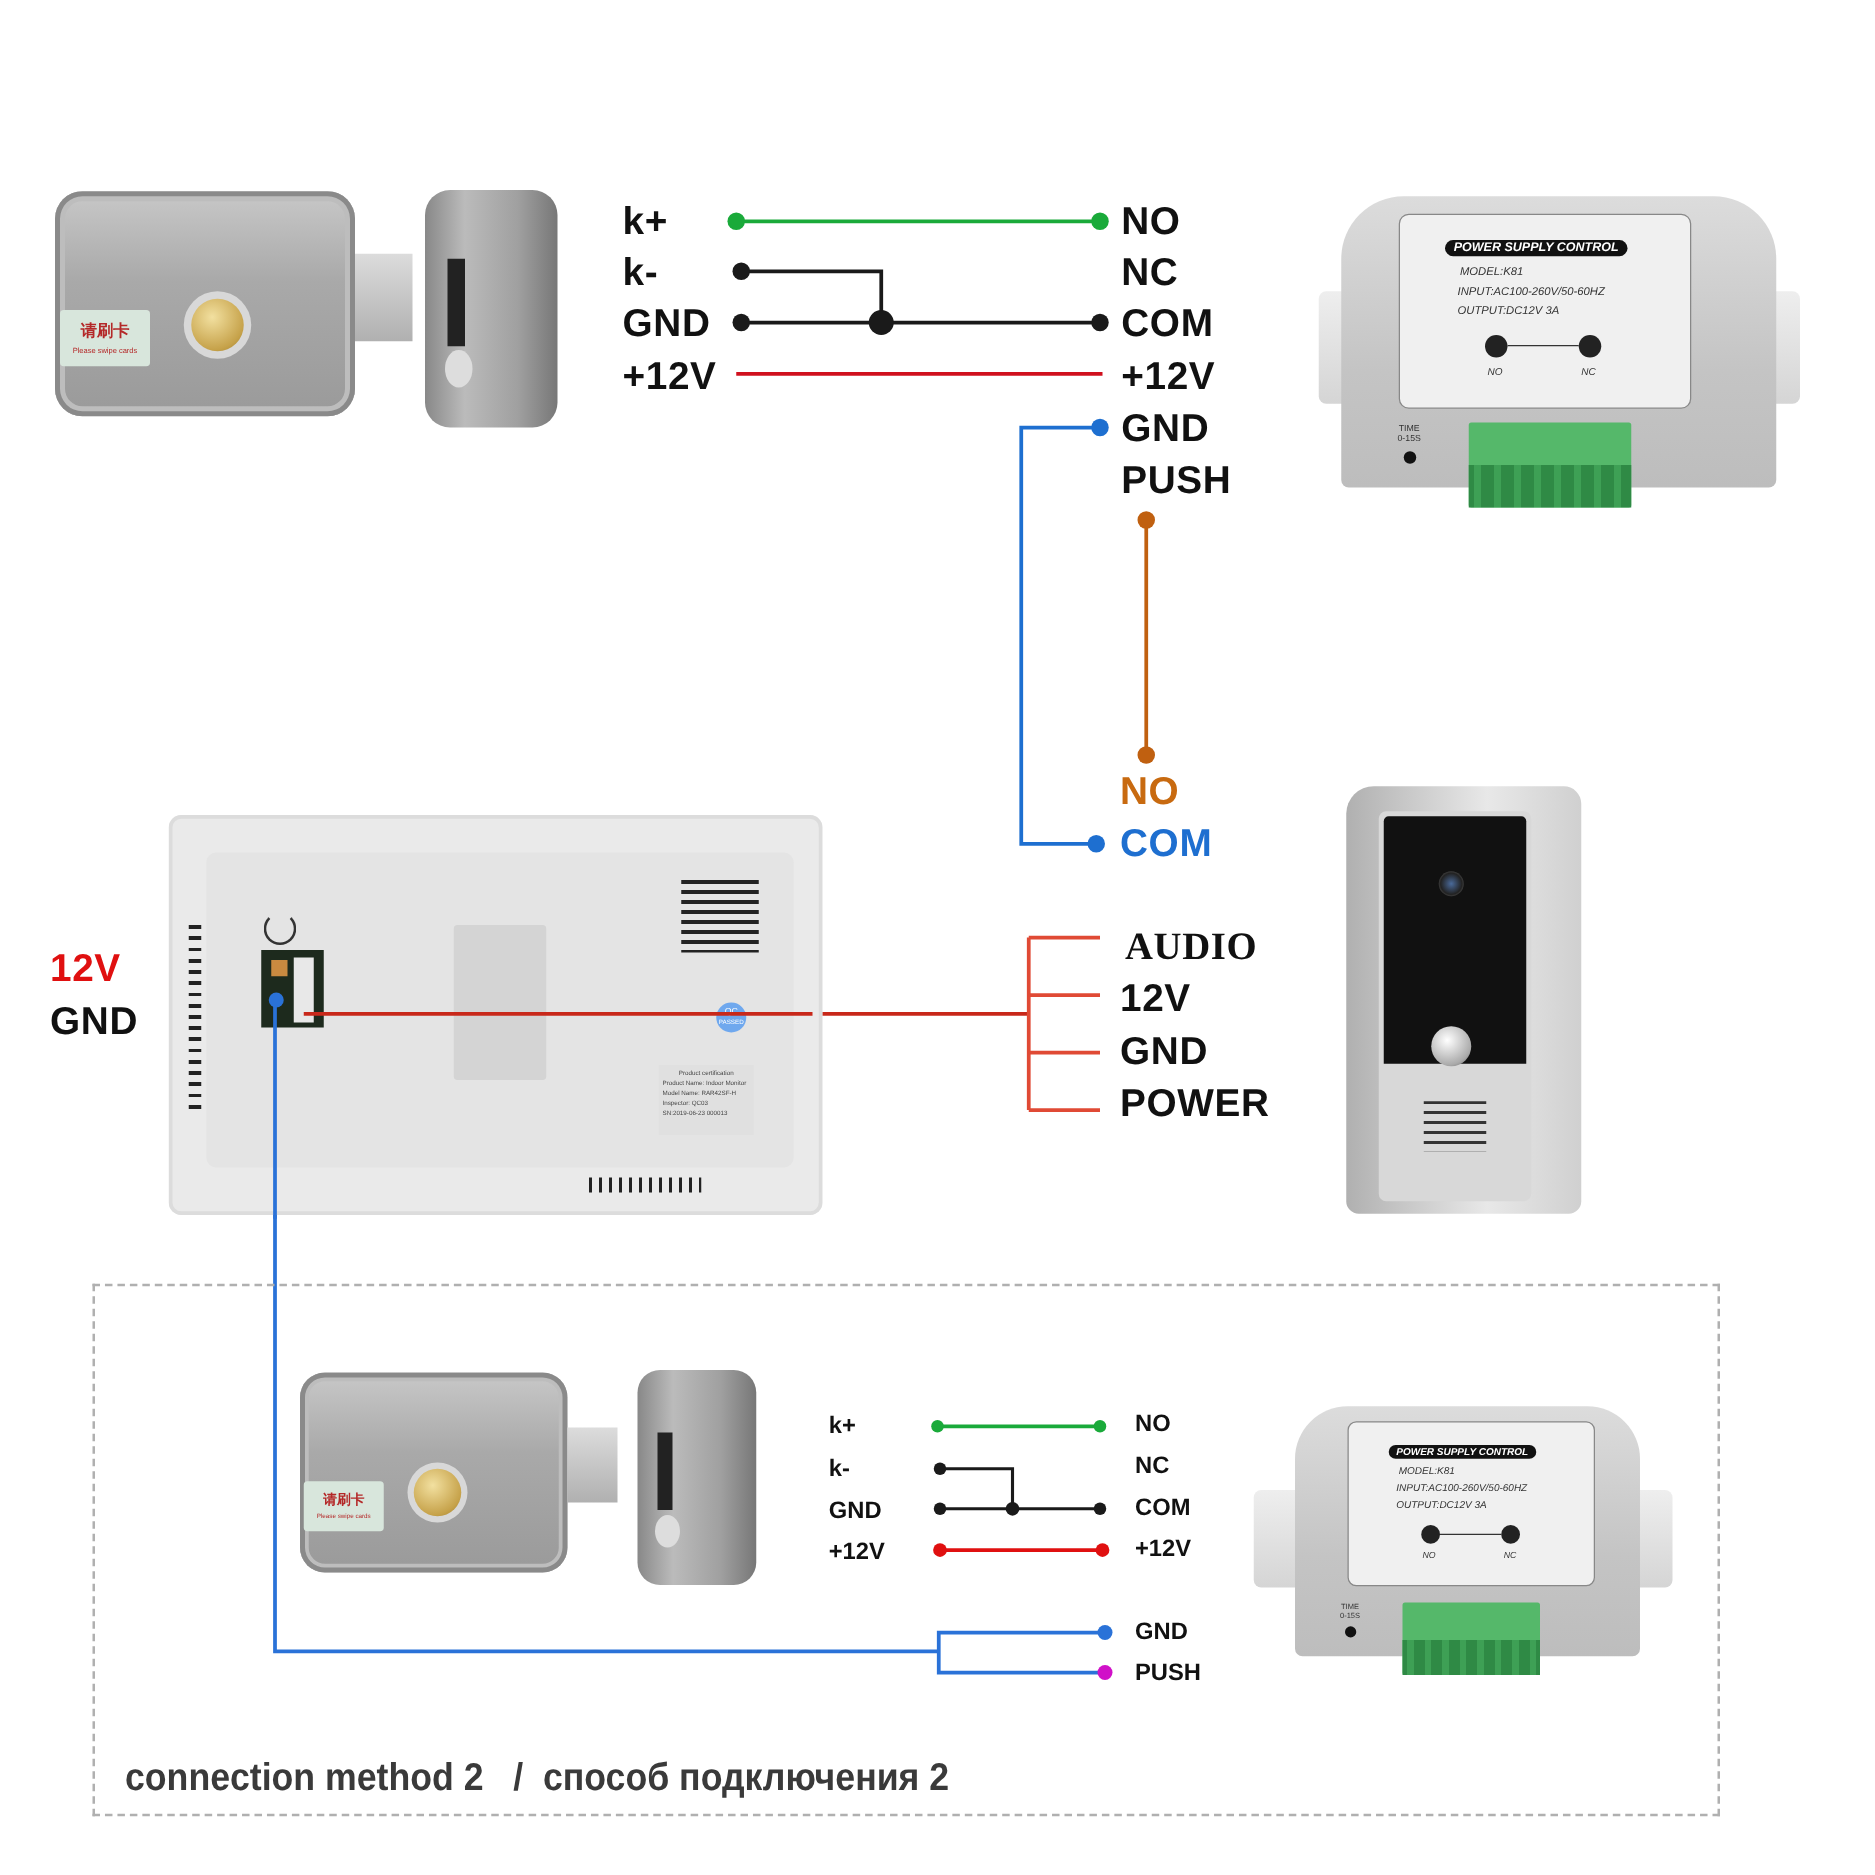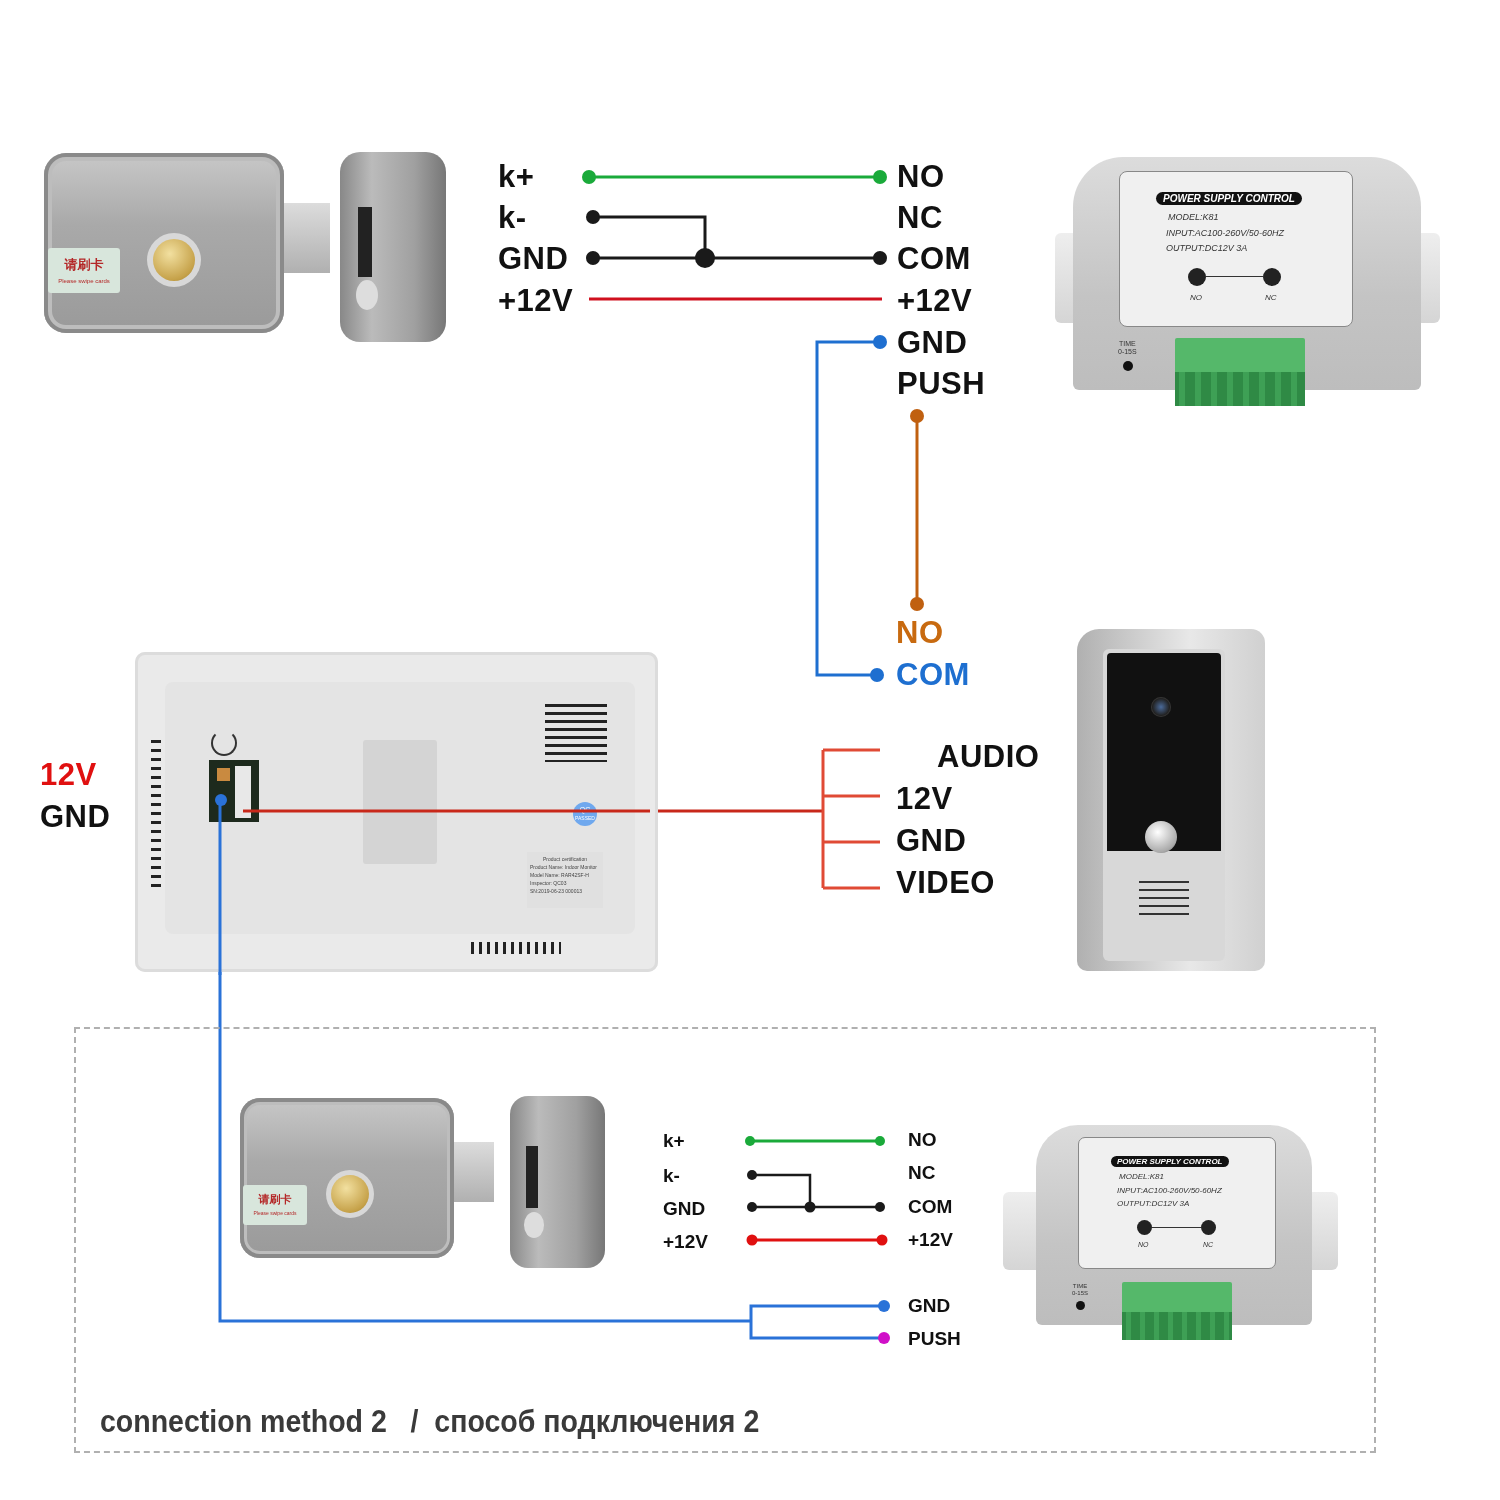--- a/index.html
+++ b/index.html
@@ -72,24 +72,24 @@
 <div class="lbl big" style="left:897px;top:159px;">NO</div>
 <div class="lbl big" style="left:897px;top:200px;">NC</div>
 <div class="lbl big" style="left:897px;top:241px;">COM</div>
 <div class="lbl big" style="left:897px;top:283px;">+12V</div>
 <div class="lbl big" style="left:897px;top:325px;">GND</div>
 <div class="lbl big" style="left:897px;top:366px;">PUSH</div>
 
 <div class="lbl big" style="left:896px;top:615px;color:#c86a10;">NO</div>
 <div class="lbl big" style="left:896px;top:657px;color:#1e6fd0;">COM</div>
 
-<div class="lbl big" style="left:937px;top:739px;">AUDIO</div>
+<div class="lbl big" style="left:900px;top:739px;font-family:Liberation Serif, serif;">AUDIO</div>
 <div class="lbl big" style="left:896px;top:781px;">12V</div>
 <div class="lbl big" style="left:896px;top:823px;">GND</div>
-<div class="lbl big" style="left:896px;top:865px;">VIDEO</div>
+<div class="lbl big" style="left:896px;top:865px;">POWER</div>
 
 <div class="lbl big" style="left:40px;top:757px;color:#e01010;">12V</div>
 <div class="lbl big" style="left:40px;top:799px;">GND</div>
 
 <div class="abs" style="left:44px;top:153px;width:240px;height:180px;border-radius:22px;background:linear-gradient(180deg,#c8c8c8 0%,#a9a9a9 40%,#9a9a9a 100%);box-shadow:inset 0 0 0 4px #8a8a8a, inset 0 0 0 8px #bdbdbd;">
   <div class="abs" style="left:240px;top:50px;width:46px;height:70px;background:linear-gradient(180deg,#dcdcdc,#b0b0b0);"></div>
   <div class="abs" style="left:103px;top:80px;width:54px;height:54px;border-radius:50%;background:#d8d8d8;">
     <div class="abs" style="left:6px;top:6px;width:42px;height:42px;border-radius:50%;background:radial-gradient(circle at 40% 35%,#f2e0a0,#c6a24a 70%,#9a7a2a);"></div>
   </div>
   <div class="abs" style="left:4px;top:95px;width:72px;height:45px;background:#d8e6dc;border-radius:3px;text-align:center;">

